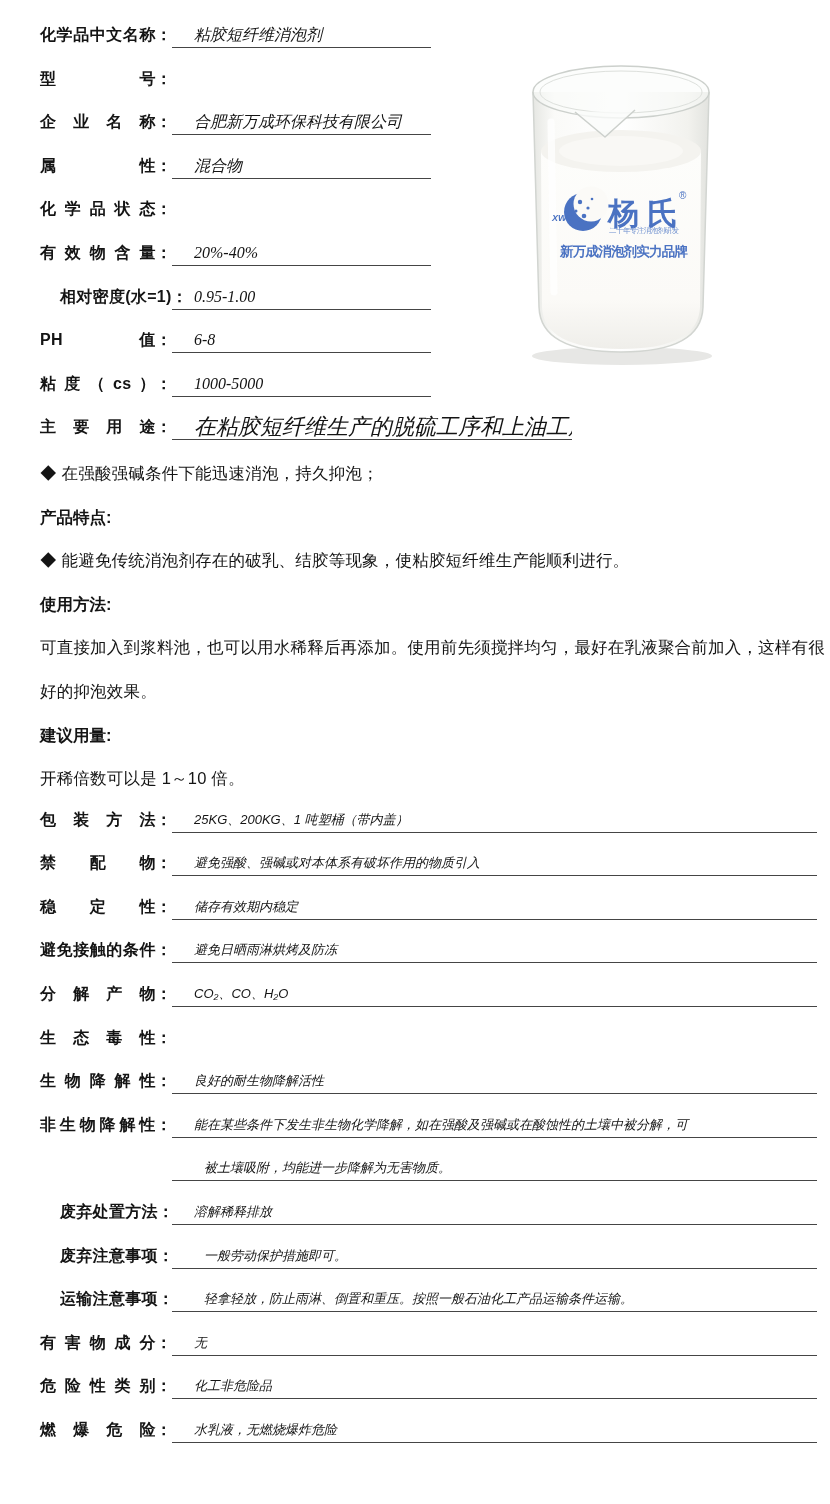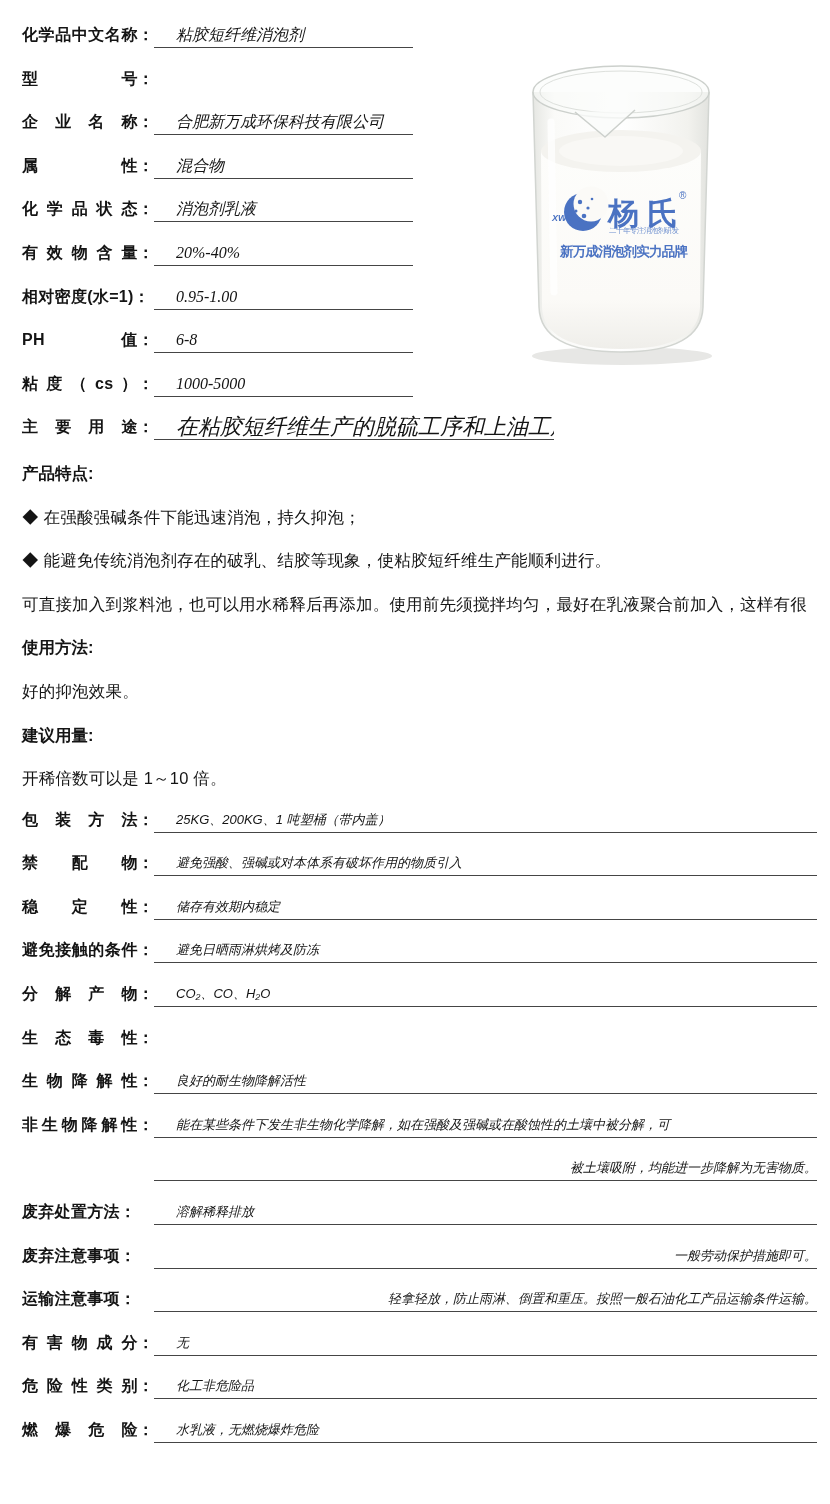--- a/index.html
+++ b/index.html
@@ -4,41 +4,41 @@
 <style>
   * { box-sizing: border-box; margin: 0; padding: 0; }
   html, body { background: #ffffff; }
   body {
     width: 830px; height: 1504px;
     font-family: "Liberation Sans", sans-serif;
     color: #141414;
     position: relative;
     overflow: hidden;
   }
-  .page { padding: 20px 13px 0 22px; width: 830px; }
+  .page { padding: 20px 13px 0 40px; width: 830px; }
 
   
   .row { display: flex; height: 43.6px; align-items: flex-start; }
   .lbl {
     width: 132px; flex: none; display: flex;
     font-weight: bold; font-size: 16px; line-height: 20px;
     padding-top: 5px; letter-spacing: 0.3px; white-space: nowrap;
   }
   .lt { display: inline-block; width: 117px; text-align: justify; text-align-last: justify; }
-  .lt.tight { width: auto; text-align: center; text-align-last: left; }
+  .lt.tight { width: auto; text-align: center; text-align-last: left; margin-left: 20px; }
   .val {
     border-bottom: 1.5px solid #454545;
     padding: 6px 0 3px 22px;
     font-size: 16px; line-height: 18px; height: 28px;
     white-space: nowrap; overflow: hidden; font-style: italic;
   }
   .v-top { width: 259px; font-family: "Liberation Serif", serif; }
   .v-main { width: 400px; font-size: 22px; }
   .v-wide { flex: 1; font-size: 13px; }
-  .v-ind { padding-left: 32px; text-align: right; }
+  .v-ind { padding-left: 32px; }
 
   
   .hline { height: 43.6px; padding-top: 7px; font-size: 16.5px; }
   .hdr { font-weight: bold; }
   .para, .bullet { font-size: 16.5px; letter-spacing: 0.2px; white-space: nowrap; }
 
   
   .photo { position: absolute; left: 518px; top: 52px; width: 215px; height: 315px; }
   svg text { font-family: "Liberation Sans", sans-serif; }
 </style>
@@ -72,21 +72,20 @@
         <span class="lt">属性</span>
         <span>：</span>
       </span>
     <span class="val v-top">混合物</span>
   </div>
   <div class="row">
     <span class="lbl">
         <span class="lt">化学品状态</span>
         <span>：</span>
       </span>
-    <span class="val v-top">消泡剂乳液</span>
   </div>
   <div class="row">
     <span class="lbl">
         <span class="lt">有效物含量</span>
         <span>：</span>
       </span>
     <span class="val v-top">20%-40%</span>
   </div>
   <div class="row">
     <span class="lbl">
@@ -110,26 +109,26 @@
     <span class="val v-top">1000-5000</span>
   </div>
   <div class="row">
     <span class="lbl">
         <span class="lt">主要用途</span>
         <span>：</span>
       </span>
     <span class="val v-main">在粘胶短纤维生产的脱硫工序和上油工序中使用。</span>
   </div>
 
+  <div class="hline bullet">◆ 在强酸强碱条件下能迅速消泡，持久抑泡；</div>
   <div class="hline hdr">产品特点:</div>
-  <div class="hline bullet">◆ 在强酸强碱条件下能迅速消泡，持久抑泡；</div>
   <div class="hline bullet">◆ 能避免传统消泡剂存在的破乳、结胶等现象，使粘胶短纤维生产能顺利进行。</div>
 
+  <div class="hline hdr">使用方法:</div>
   <div class="hline para">可直接加入到浆料池，也可以用水稀释后再添加。使用前先须搅拌均匀，最好在乳液聚合前加入，这样有很</div>
-  <div class="hline hdr">使用方法:</div>
   <div class="hline para">好的抑泡效果。</div>
 
   <div class="hline hdr">建议用量:</div>
   <div class="hline para">开稀倍数可以是 1～10 倍。</div>
 
   <div class="row">
     <span class="lbl">
         <span class="lt">包装方法</span>
         <span>：</span>
       </span>

